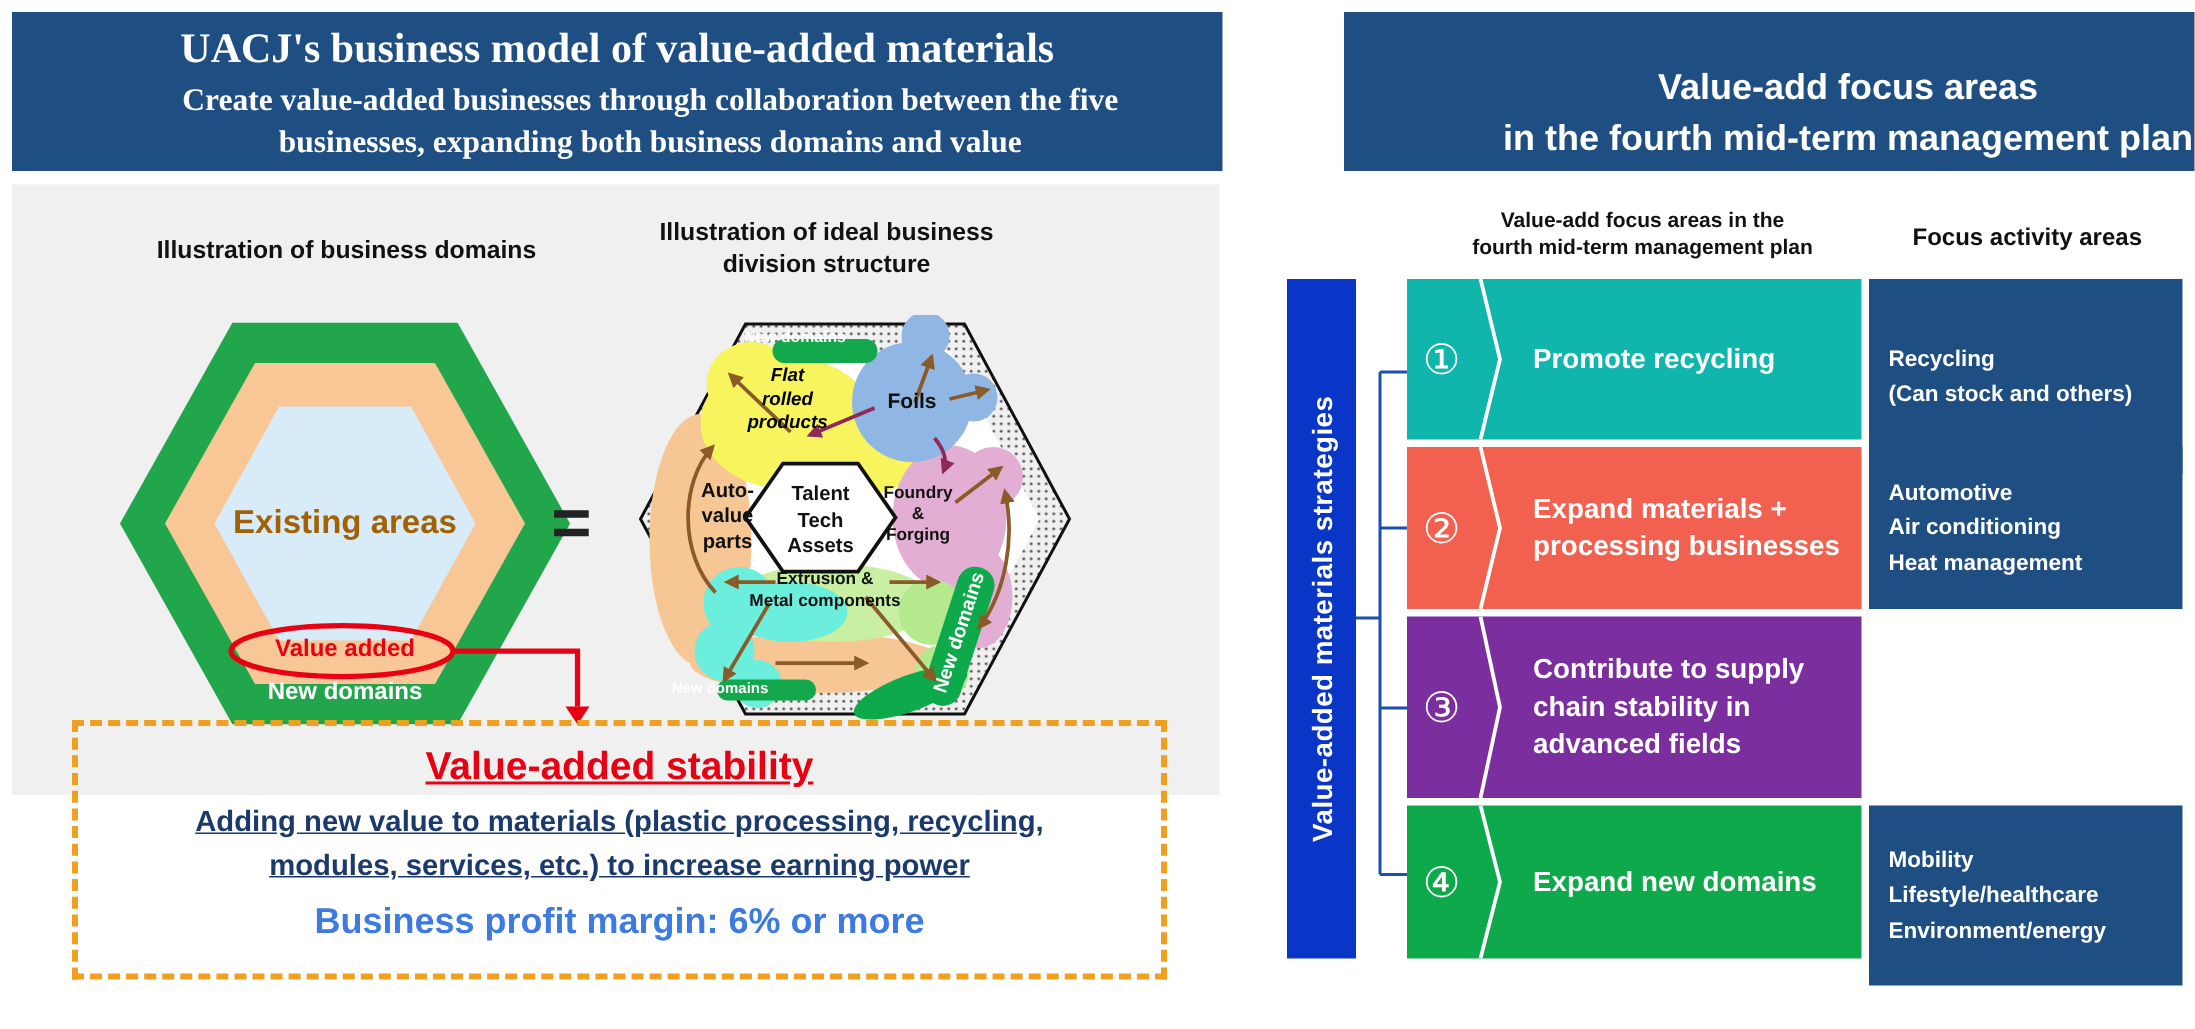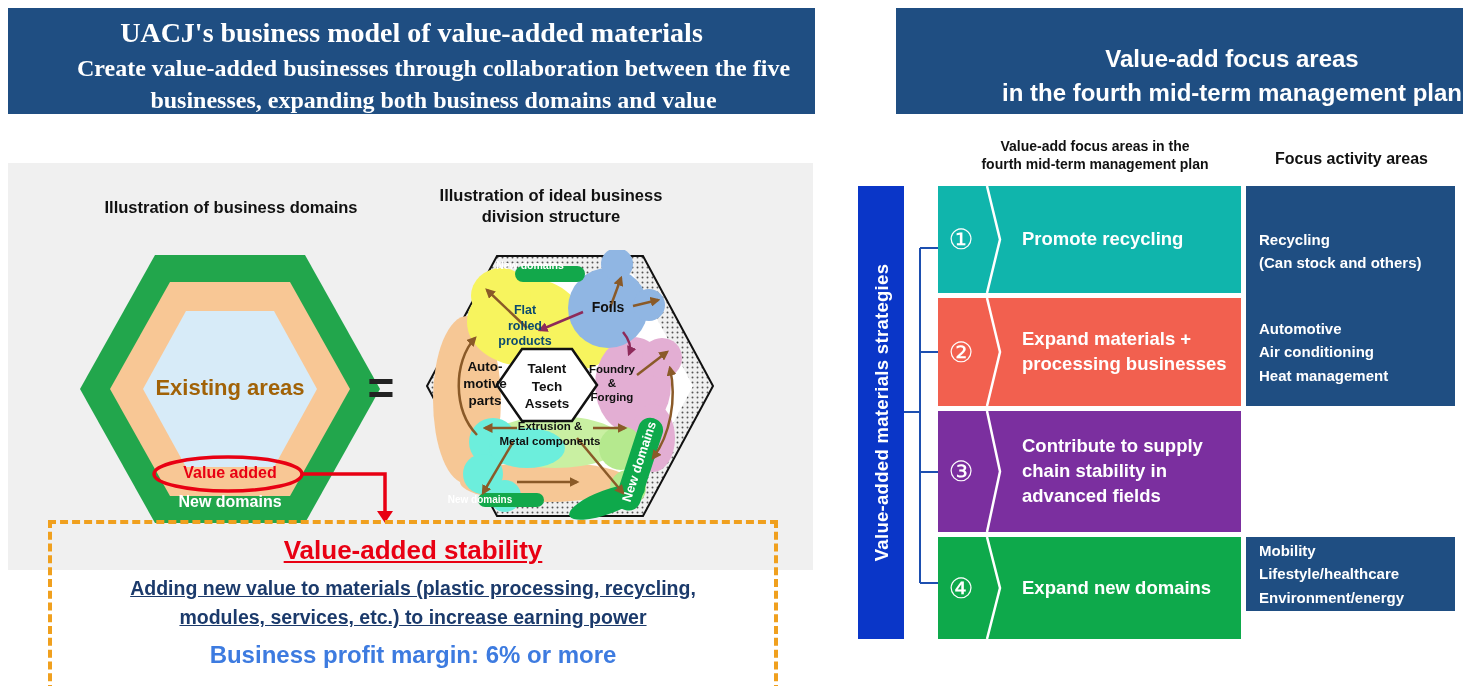--- a/index.html
+++ b/index.html
@@ -5,26 +5,26 @@
   * { margin:0; padding:0; box-sizing:border-box; }
   body { font-family:"Liberation Sans", sans-serif; background:#fff; }
   #stage { position:relative; width:1463px; height:686px; background:#fff; overflow:hidden; }
   .abs { position:absolute; }
   .pre { white-space:pre-line; }
 
   
   .hdr { color:#fff; text-align:center; }
   #left-header { left:8px; top:8px; width:807px; height:106px; padding-top:9px;font-family:Liberation Serif, serif; }
   #left-header .t { font-size:28px; font-weight:bold; }
-  #left-header .s { font-size:24px; font-weight:bold; line-height:1.32; margin-top:4px;margin-left:44px; }
+  #left-header .s { font-size:21px; font-weight:bold; line-height:1.32; margin-top:4px;margin-left:44px; }
   #right-header { left:896px; top:8px; width:672px; height:106px; padding-top:34px; }
   #right-header .t { font-size:24px; font-weight:bold; line-height:1.42; }
 
   
-  #left-panel { left:8px; top:123px; width:805px; height:407px; background:#F0F0F0;margin-top:40px; }
+  #left-panel { left:8px; top:123px; width:805px; height:407px; background:#F0F0F0; }
   .diagram-label { font-weight:bold; color:#111; text-align:center; font-size:16.5px; line-height:1.3; }
   #equals { font-size:46px; font-weight:bold; color:#222; }
 
   .hex-label { font-weight:bold; text-align:center; }
 
   
   #callout { left:40px; top:357px; width:730px; height:173px; border:4px dashed #F0A01E; text-align:center; padding-top:11px; }
   #callout .t { color:#E80013; font-size:26px; font-weight:bold; text-decoration:underline; }
   #callout .b { color:#1B3A6B; font-size:19.5px; font-weight:bold; text-decoration:underline; line-height:1.5; margin-top:8px; }
   #callout .p { color:#3D7BE0; font-size:24px; font-weight:bold; margin-top:8px; }
@@ -147,26 +147,26 @@
         <path d="M92,232 L152,232" marker-end="url(#mB)"></path>
         <path d="M152,188 L198,243" marker-end="url(#mB)"></path>
       </g>
       <g stroke="#8E2A5A" stroke-width="2.5" fill="none">
         <path d="M158,62 L115,80" marker-end="url(#mR)"></path>
         <path d="M198,82 Q208,94 204,104" marker-end="url(#mR)"></path>
       </g>
     </svg>
 
     <div class="abs hex-label" style="left:472px;top:96px;width:100px;font-size:10.5px;color:#fff;">New domains</div>
-    <div class="abs hex-label pre" style="left:462px;top:140px;width:110px;font-size:12.5px;color:#0c4a6e;line-height:1.25;">Flat
+    <div class="abs hex-label pre" style="left:462px;top:120px;width:110px;font-size:12.5px;color:#000000;line-height:1.25;font-style:italic;">Flat
 rolled
 products</div>
     <div class="abs hex-label" style="left:560px;top:136px;width:80px;font-size:14px;color:#111;">Foils</div>
     <div class="abs hex-label pre" style="left:427px;top:196px;width:100px;font-size:13.5px;color:#111;line-height:1.25;">Auto-
-motive
+value
 parts</div>
     <div class="abs hex-label pre" style="left:558px;top:200px;width:92px;font-size:11.5px;color:#111;line-height:1.2;">Foundry
 &amp;
 Forging</div>
     <div class="abs hex-label pre" style="left:489px;top:197px;width:100px;font-size:13.5px;color:#111;line-height:1.3;">Talent
 Tech
 Assets</div>
     <div class="abs hex-label pre" style="left:467px;top:256px;width:150px;font-size:11.5px;color:#111;line-height:1.3;">Extrusion &amp;
 Metal components</div>
     <div class="abs hex-label" style="left:422px;top:331px;width:100px;font-size:10px;color:#fff;">New domains</div>
@@ -236,17 +236,17 @@
 advanced fields</div>
   </div>
 
   <div class="abs row-left" style="top: 537px; height: 102px; background-color: rgb(14, 169, 75);">
     <div class="row-num">④</div>
     <svg class="chev" viewBox="0 0 20 100" preserveAspectRatio="none">
         <polyline points="3,0 16,50 3,100" fill="none" stroke="#fff" stroke-width="2.5" vector-effect="non-scaling-stroke"></polyline>
       </svg>
     <div class="row-label pre">Expand new domains</div>
   </div>
-  <div class="abs row-right pre" style="top: 537px; height: 74px; background-color: rgb(31, 78, 130);">Mobility
+  <div class="abs row-right pre" style="top: 537px; height: 120px; background-color: rgb(31, 78, 130);">Mobility
 Lifestyle/healthcare
 Environment/energy</div>
 
 </div>
 
 </body></html>

